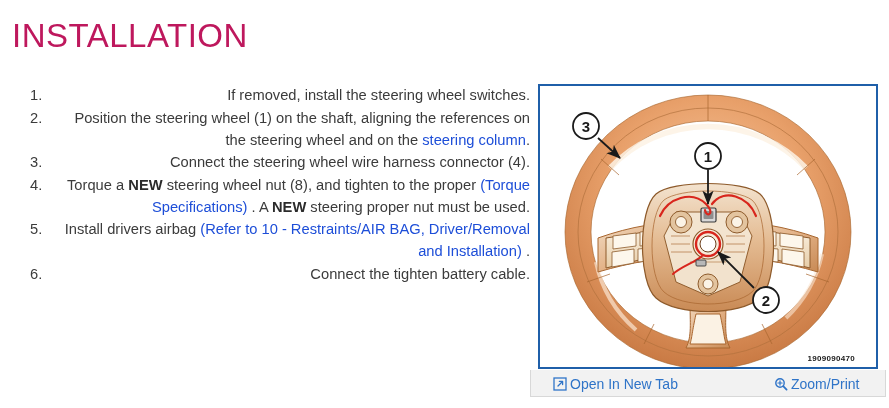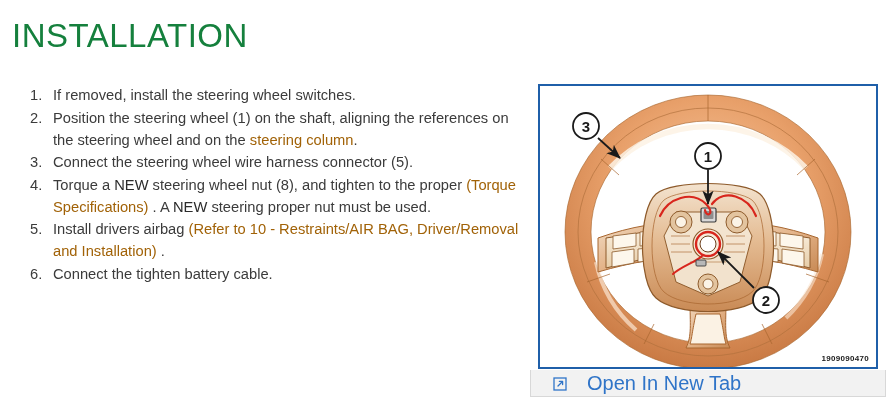--- a/index.html
+++ b/index.html
@@ -18,21 +18,21 @@
   }
 
   
   #page-title {
     position: absolute;
     left: 12px;
     top: 16px;
     font-size: 33px;
     font-weight: 300;
     letter-spacing: 0.5px;
-    color: #15803d;
+    color: #be185d;
     line-height: 40px;
     white-space: nowrap;
   }
 
   
   #procedure-list {
     position: absolute;
     left: 30px;
     top: 84px;
     width: 500px;
@@ -51,27 +51,28 @@
   #procedure-list li .num {
     position: absolute;
     left: 0;
     top: 0;
     width: 18px;
     text-align: left;
     color: #3b3b3b;
   }
   .step-text {
     display: block;
+    text-align: right;
   }
   .lnk {
-    color: #a16207;
+    color: #1d4ed8;
     cursor: pointer;
   }
   .bold {
-    font-weight: normal;
+    font-weight: bold;
     color: #2b2b2b;
   }
 
   
   #figure-panel {
     position: absolute;
     left: 538px;
     top: 84px;
     width: 340px;
     height: 285px;
@@ -80,21 +81,21 @@
     background: #ffffff;
     overflow: hidden;
   }
   #figure-svg {
     display: block;
     width: 100%;
     height: 100%;
   }
   #figure-id {
     position: absolute;
-    right: 7px;
+    right: 21px;
     bottom: 4px;
     font-size: 8px;
     font-weight: bold;
     letter-spacing: 0.3px;
     color: #1a1a1a;
     font-family: "Liberation Sans", sans-serif;
     margin-top: 32px;
   }
 
   
@@ -108,23 +109,23 @@
     background: #f2f2f2;
     border: 1px solid #d8d8d8;
     border-top: none;
   }
   .fig-action {
     position: absolute;
     top: 3px;
     height: 21px;
     display: flex;
     align-items: center;
-    gap: 20px;
+    gap: 3px;
     color: #2f74c8;
-    font-size: 20px;
+    font-size: 14px;
     cursor: pointer;
     user-select: none;
   }
   #action-open-new-tab { left: 22px; }
   #action-zoom-print   { left: 243px; }
   .fig-action .ico {
     display: inline-flex;
     width: 14px;
     height: 14px;
     align-items: center;
@@ -141,21 +142,21 @@
     <li>
       <span class="num">1.</span>
       <span class="step-text"><span>If removed, install the steering wheel switches.</span></span>
     </li>
     <li>
       <span class="num">2.</span>
       <span class="step-text"><span>Position the steering wheel (1) on the shaft, aligning the references on the steering wheel and on the </span><span class="lnk">steering column</span><span>.</span></span>
     </li>
     <li>
       <span class="num">3.</span>
-      <span class="step-text"><span>Connect the steering wheel wire harness connector (5).</span></span>
+      <span class="step-text"><span>Connect the steering wheel wire harness connector (4).</span></span>
     </li>
     <li>
       <span class="num">4.</span>
       <span class="step-text"><span>Torque a </span><span class="bold">NEW</span><span> steering wheel nut (8), and tighten to the proper </span><span class="lnk">(Torque Specifications)</span><span> . A </span><span class="bold">NEW</span><span> steering proper nut must be used.</span></span>
     </li>
     <li>
       <span class="num">5.</span>
       <span class="step-text"><span>Install drivers airbag </span><span class="lnk">(Refer to 10 - Restraints/AIR BAG, Driver/Removal and Installation)</span><span> .</span></span>
     </li>
     <li>
@@ -298,14 +299,24 @@
     <span class="ico">
       <svg viewBox="0 0 14 14" width="14" height="14">
         <rect x="1" y="1" width="12" height="12" fill="none" stroke="#2f74c8" stroke-width="1.3"></rect>
         <path d="M5 9 L9.3 4.7" stroke="#2f74c8" stroke-width="1.3" stroke-linecap="round"></path>
         <path d="M6.4 4.4 L9.6 4.4 L9.6 7.6" fill="none" stroke="#2f74c8" stroke-width="1.3" stroke-linecap="round" stroke-linejoin="round"></path>
       </svg>
     </span>
     <span>Open In New Tab</span>
   </div>
 
+  <div class="fig-action" id="action-zoom-print">
+    <span class="ico">
+      <svg viewBox="0 0 14 14" width="14" height="14">
+        <circle cx="6" cy="6" r="4.2" fill="none" stroke="#2f74c8" stroke-width="1.4"></circle>
+        <path d="M9.2 9.2 L12.6 12.6" stroke="#2f74c8" stroke-width="1.8" stroke-linecap="round"></path>
+        <path d="M6 3.9 L6 8.1 M3.9 6 L8.1 6" stroke="#2f74c8" stroke-width="1.2" stroke-linecap="round"></path>
+      </svg>
+    </span>
+    <span>Zoom/Print</span>
+  </div>
 
 </div>
 
 </body></html>

